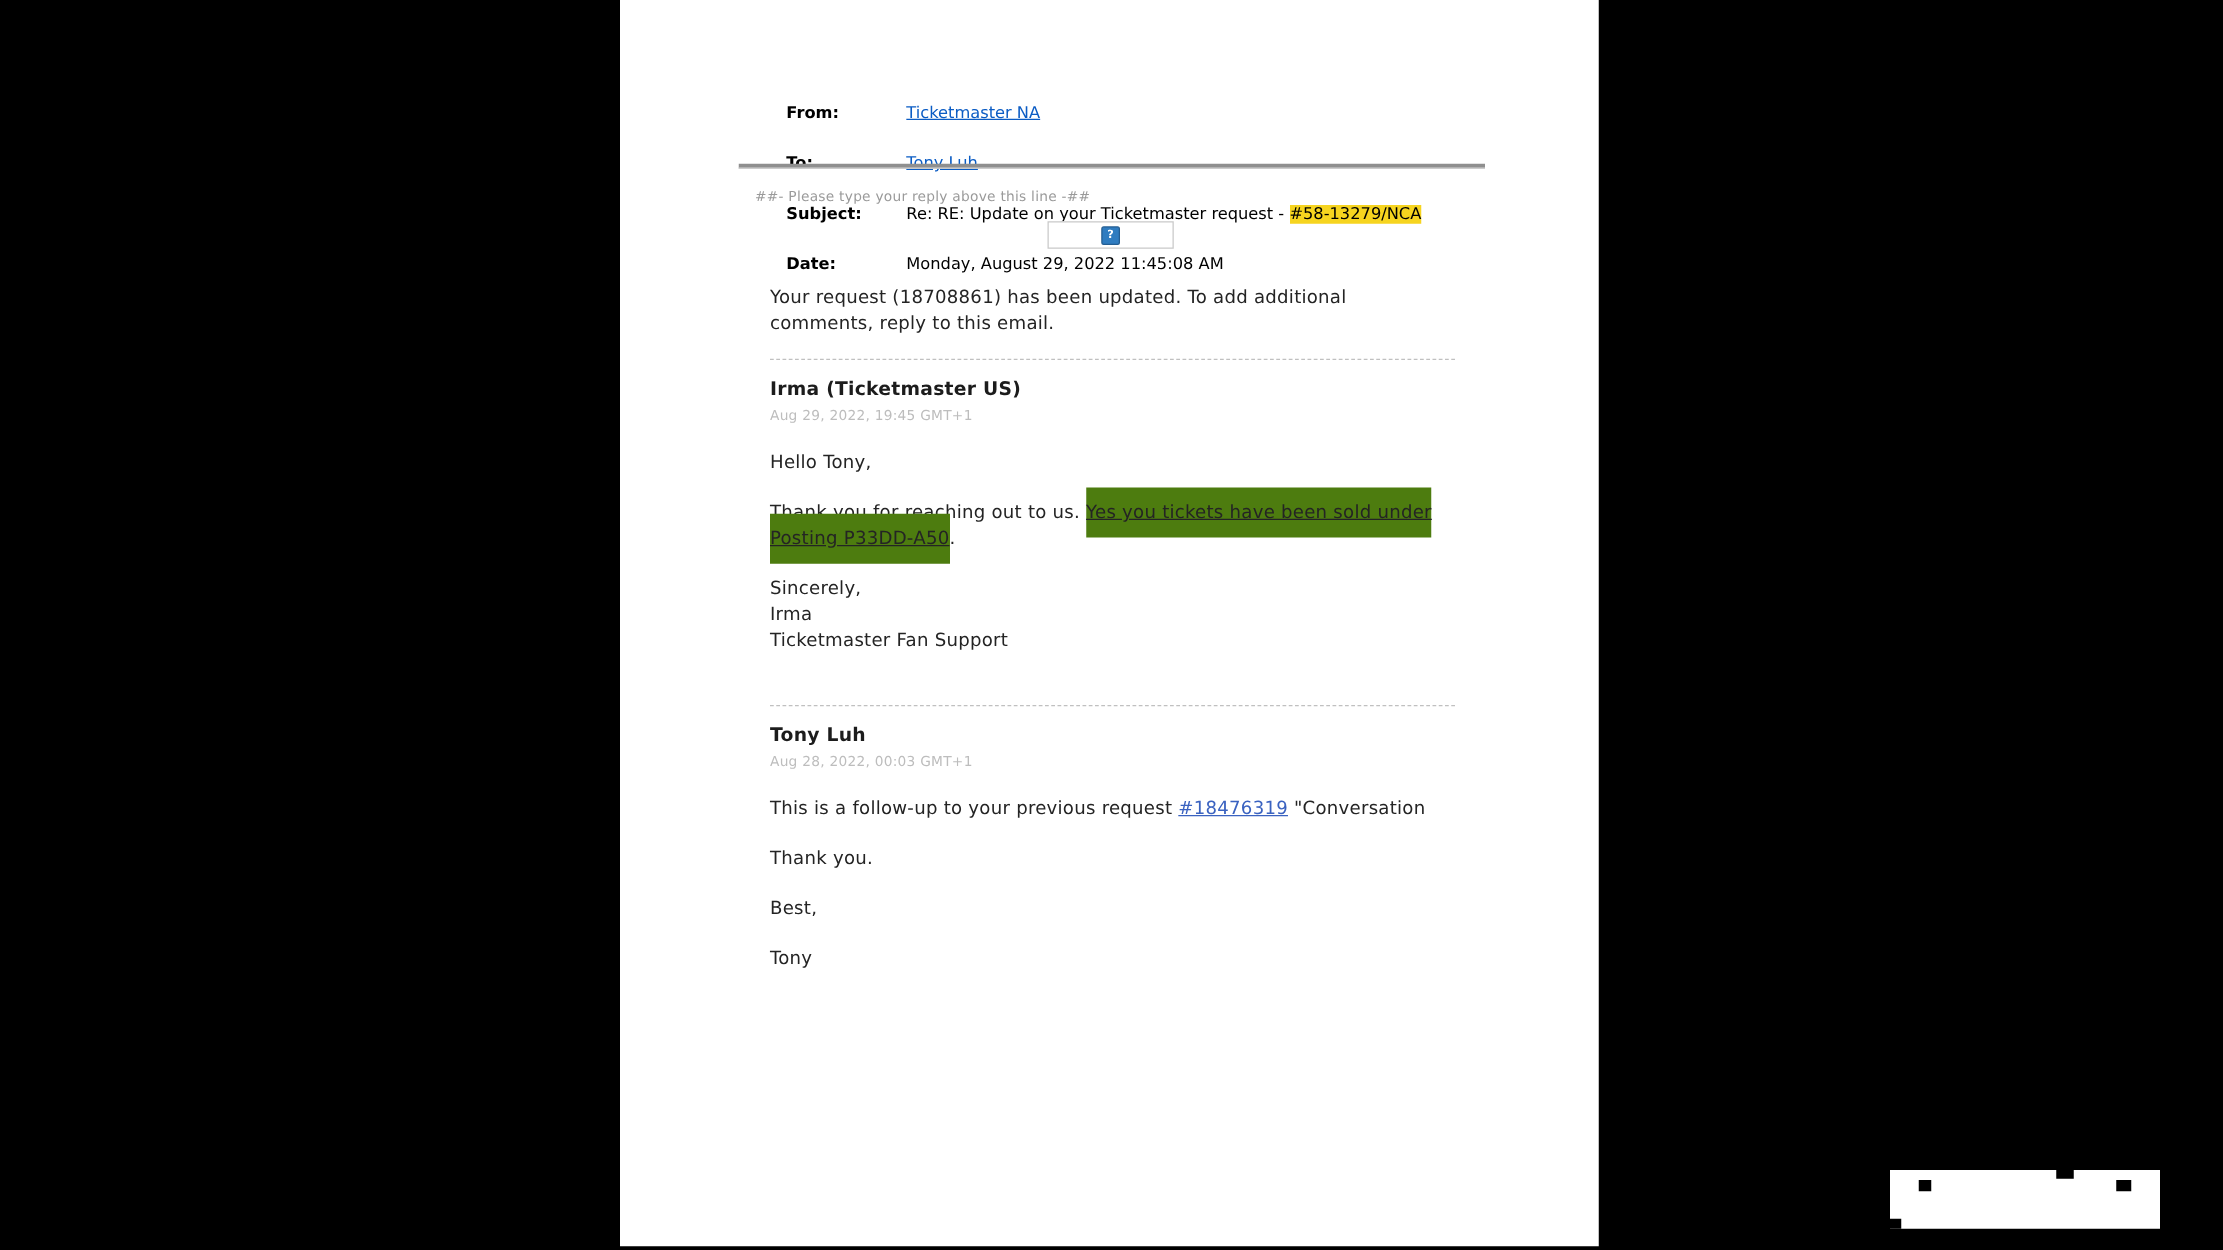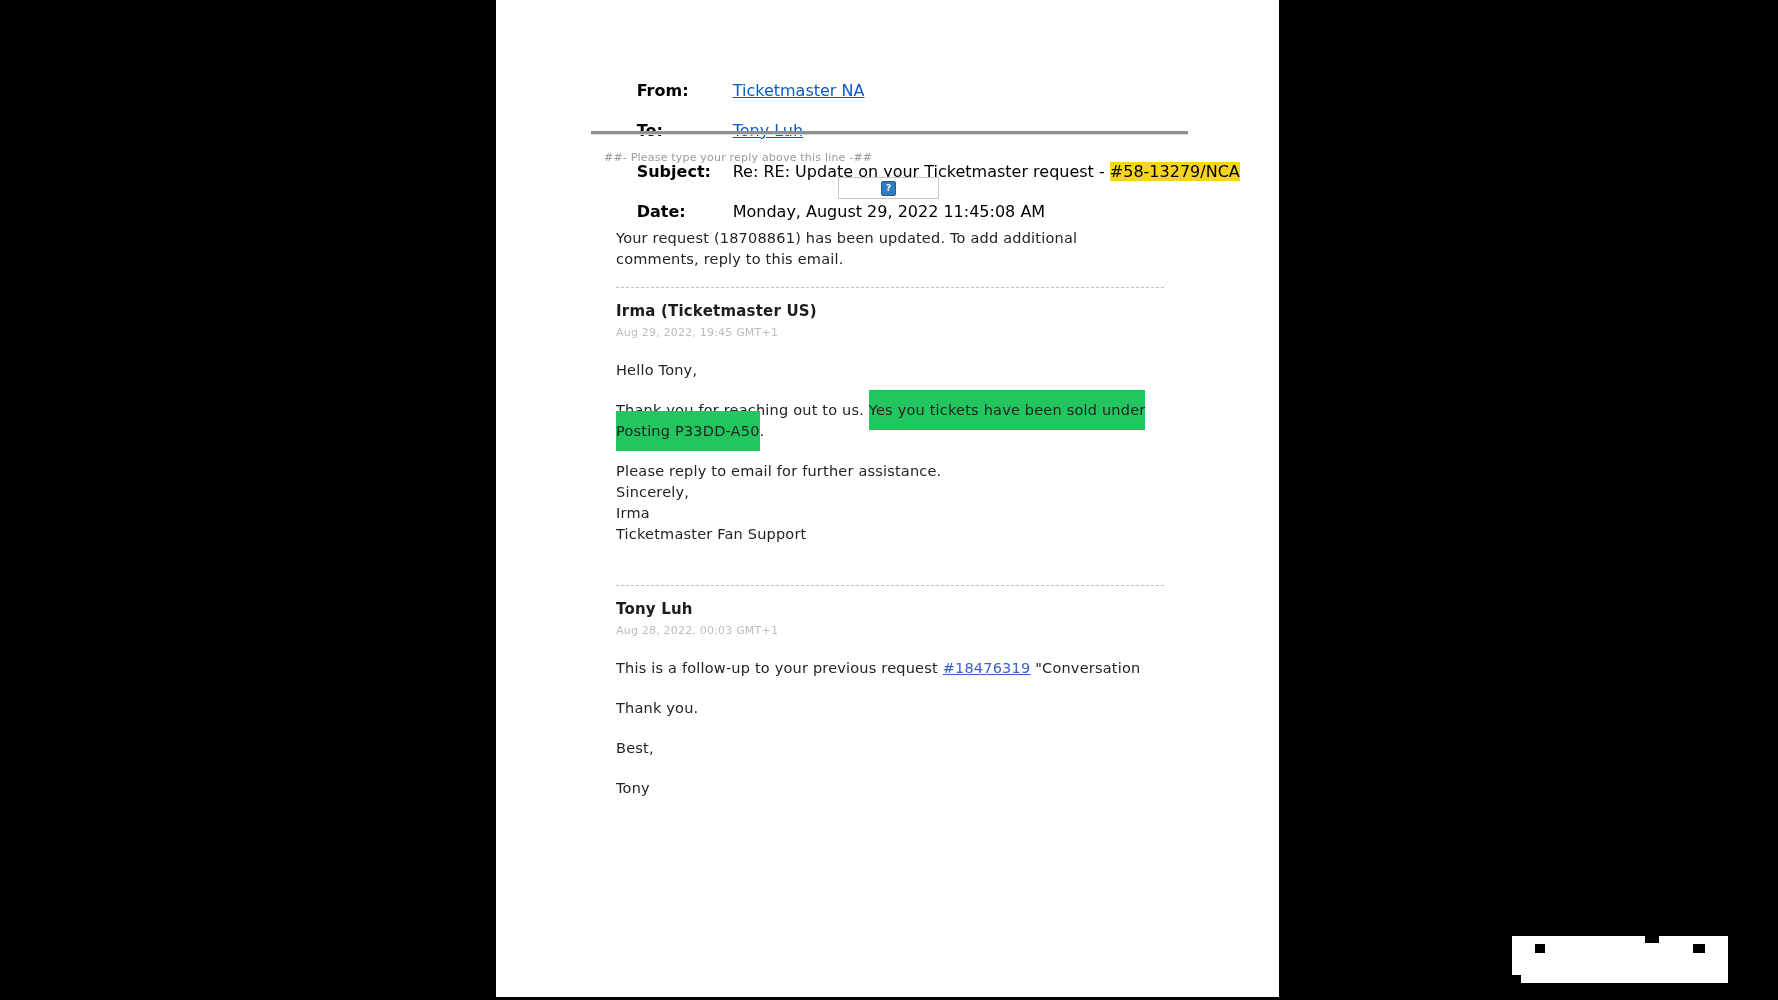--- a/index.html
+++ b/index.html
@@ -1,21 +1,21 @@
 <!DOCTYPE html>
 <html><head>
 <meta charset="utf-8">
 <style>
   html,body{margin:0;padding:0;background:#000;}
   .stage{position:relative;width:1778px;height:1000px;background:#000;overflow:hidden;
          font-family:"DejaVu Sans",sans-serif;}
   .paper{position:absolute;left:496px;top:0;width:783px;height:997px;background:#fff;}
 
   
-  .mail-header{position:absolute;left:100px;top:70px;font-size:16px;line-height:13.5px;color:#000;}
+  .mail-header{position:absolute;left:100px;top:70px;font-size:13px;line-height:13.5px;color:#000;}
   .hrow{white-space:pre;}
   .hlabel{display:inline-block;width:96px;font-weight:bold;}
   .hvalue span{white-space:pre;}
   .hlink{color:#0b5cc4;text-decoration:underline;cursor:pointer;}
   .hl-subject{background:#f6d41f;}
   .hsep{position:absolute;left:95px;top:131px;width:597px;height:3px;background:#8f8f8f;border-bottom:1px solid #d8d8d8;}
 
   
   .reply-notice{position:absolute;left:108px;top:151px;font-size:11px;color:#9a9a9a;letter-spacing:.2px;}
   .img-placeholder{position:absolute;left:342px;top:177px;width:99px;height:20px;border:1px solid #c9c9c9;
@@ -25,21 +25,21 @@
 
   
   .content{position:absolute;left:120px;top:228px;width:548px;color:#242424;
            font-size:14.5px;line-height:21px;letter-spacing:.2px;}
   .line{white-space:pre;}
   .para{margin:0 0 19px 0;}
   .paras .para:last-child{margin-bottom:0;}
   .dotted{border:none;border-top:1px dashed #c0c0c0;margin:17px 0 13px 0;height:0;}
   .author{font-weight:bold;font-size:15px;line-height:20px;color:#1c1c1c;}
   .timestamp{color:#bdbdbd;font-size:11px;line-height:17px;margin:3px 0 19px 0;}
-  .hl{background:#22c55e;padding:12px 0;}
+  .hl{background:#4d7c0f;padding:12px 0;text-decoration:underline;}
   .link{color:#3a62c0;text-decoration:underline;cursor:pointer;}
 
   
   .redaction{position:absolute;left:1512px;top:936px;width:216px;height:47px;background:#fff;}
   .rmark{position:absolute;background:#000;}
   .rn-top{left:133px;top:0;width:14px;height:7px;}
   .rn-sq1{left:23px;top:8px;width:10px;height:9px;}
   .rn-sq2{left:181px;top:8px;width:12px;height:9px;}
   .rn-bot{left:0;top:39px;width:9px;height:8px;}
 </style>
@@ -84,21 +84,20 @@
       <div class="timestamp">Aug 29, 2022, 19:45 GMT+1</div>
       <div class="paras">
           <div class="para">
             <div class="line">Hello Tony,</div>
           </div>
           <div class="para">
             <div class="line"><span>Thank you for reaching out to us. </span><span class="hl">Yes you tickets have been sold under</span></div>
             <div class="line"><span class="hl">Posting P33DD-A50</span><span>.</span></div>
           </div>
           <div class="para">
-            <div class="line">Please reply to email for further assistance.</div>
             <div class="line">Sincerely,</div>
             <div class="line">Irma</div>
             <div class="line">Ticketmaster Fan Support</div>
           </div>
         </div>
 
       <hr class="dotted" style="margin-top:40px;">
 
       <div class="author">Tony Luh</div>
       <div class="timestamp">Aug 28, 2022, 00:03 GMT+1</div>

